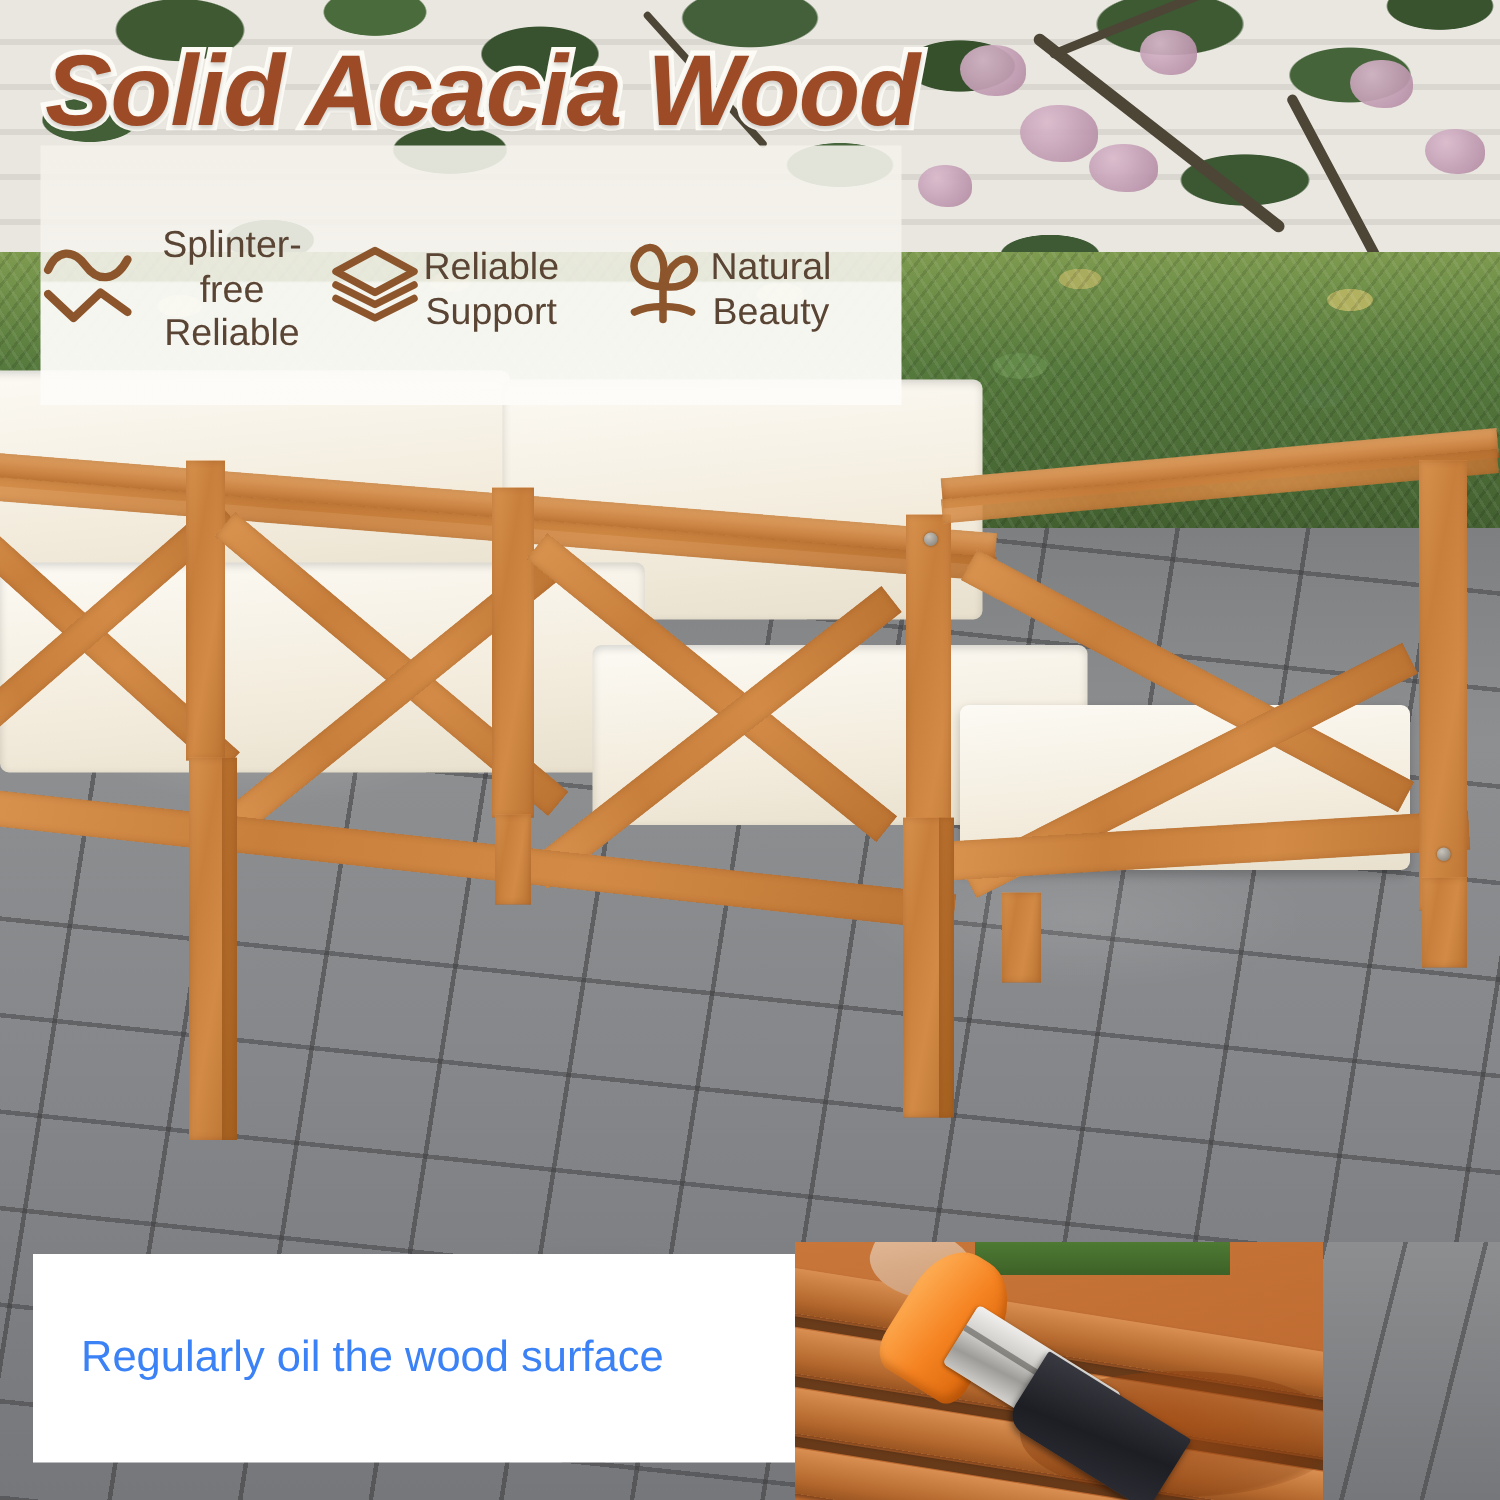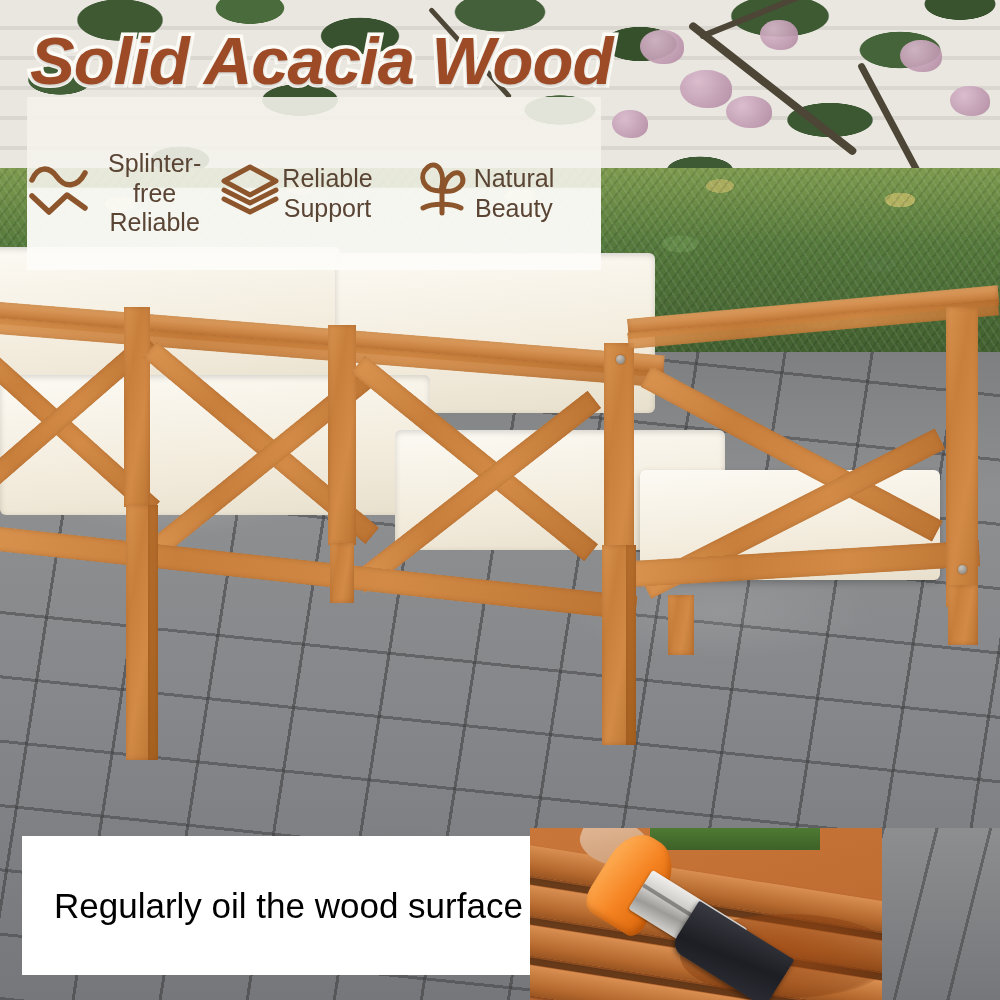--- a/index.html
+++ b/index.html
@@ -155,21 +155,21 @@
     font-size:25px; line-height:1.18; font-weight:400;
   }
 
   
   .caption-box{
     position:absolute; left:22px; top:836px; width:512px; height:139px;
     background:#ffffff;
     display:flex; align-items:center; padding-left:32px;
   }
   .caption-text{
-    color:#000000; font-size:35px; line-height:1.30; font-weight:400;
+    color:#3b82f6; font-size:29px; line-height:1.30; font-weight:400;
   }
 
   
   .inset{
     position:absolute; left:530px; top:828px; width:470px; height:172px;
     overflow:hidden;
     background:linear-gradient(165deg,#c9763a 0%,#b9652c 100%);
   }
   .slat{
     position:absolute; left:-60px; width:640px; height:30px;

